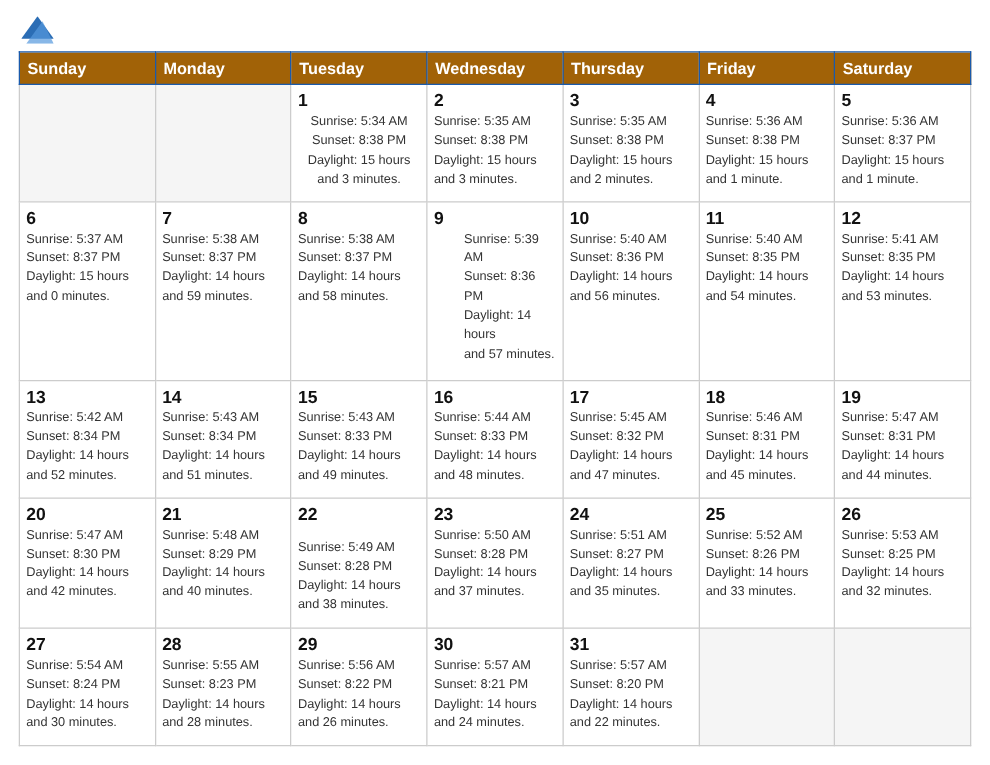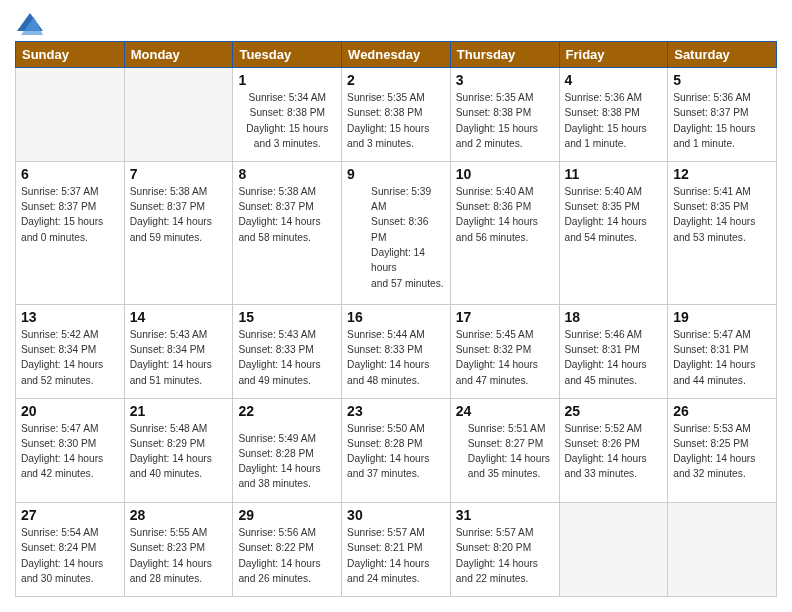--- a/index.html
+++ b/index.html
@@ -285,21 +285,21 @@
           </td>
           <td>
             <span class="day-number">23</span>
             <div class="day-info" style="white-space: pre-line;">Sunrise: 5:50 AM
 Sunset: 8:28 PM
 Daylight: 14 hours
 and 37 minutes.</div>
           </td>
           <td>
             <span class="day-number">24</span>
-            <div class="day-info" style="white-space: pre-line; margin-left: 12px;">Sunrise: 5:51 AM
+            <div class="day-info" style="white-space: pre-line;">Sunrise: 5:51 AM
 Sunset: 8:27 PM
 Daylight: 14 hours
 and 35 minutes.</div>
           </td>
           <td>
             <span class="day-number">25</span>
             <div class="day-info" style="white-space: pre-line;">Sunrise: 5:52 AM
 Sunset: 8:26 PM
 Daylight: 14 hours
 and 33 minutes.</div>

